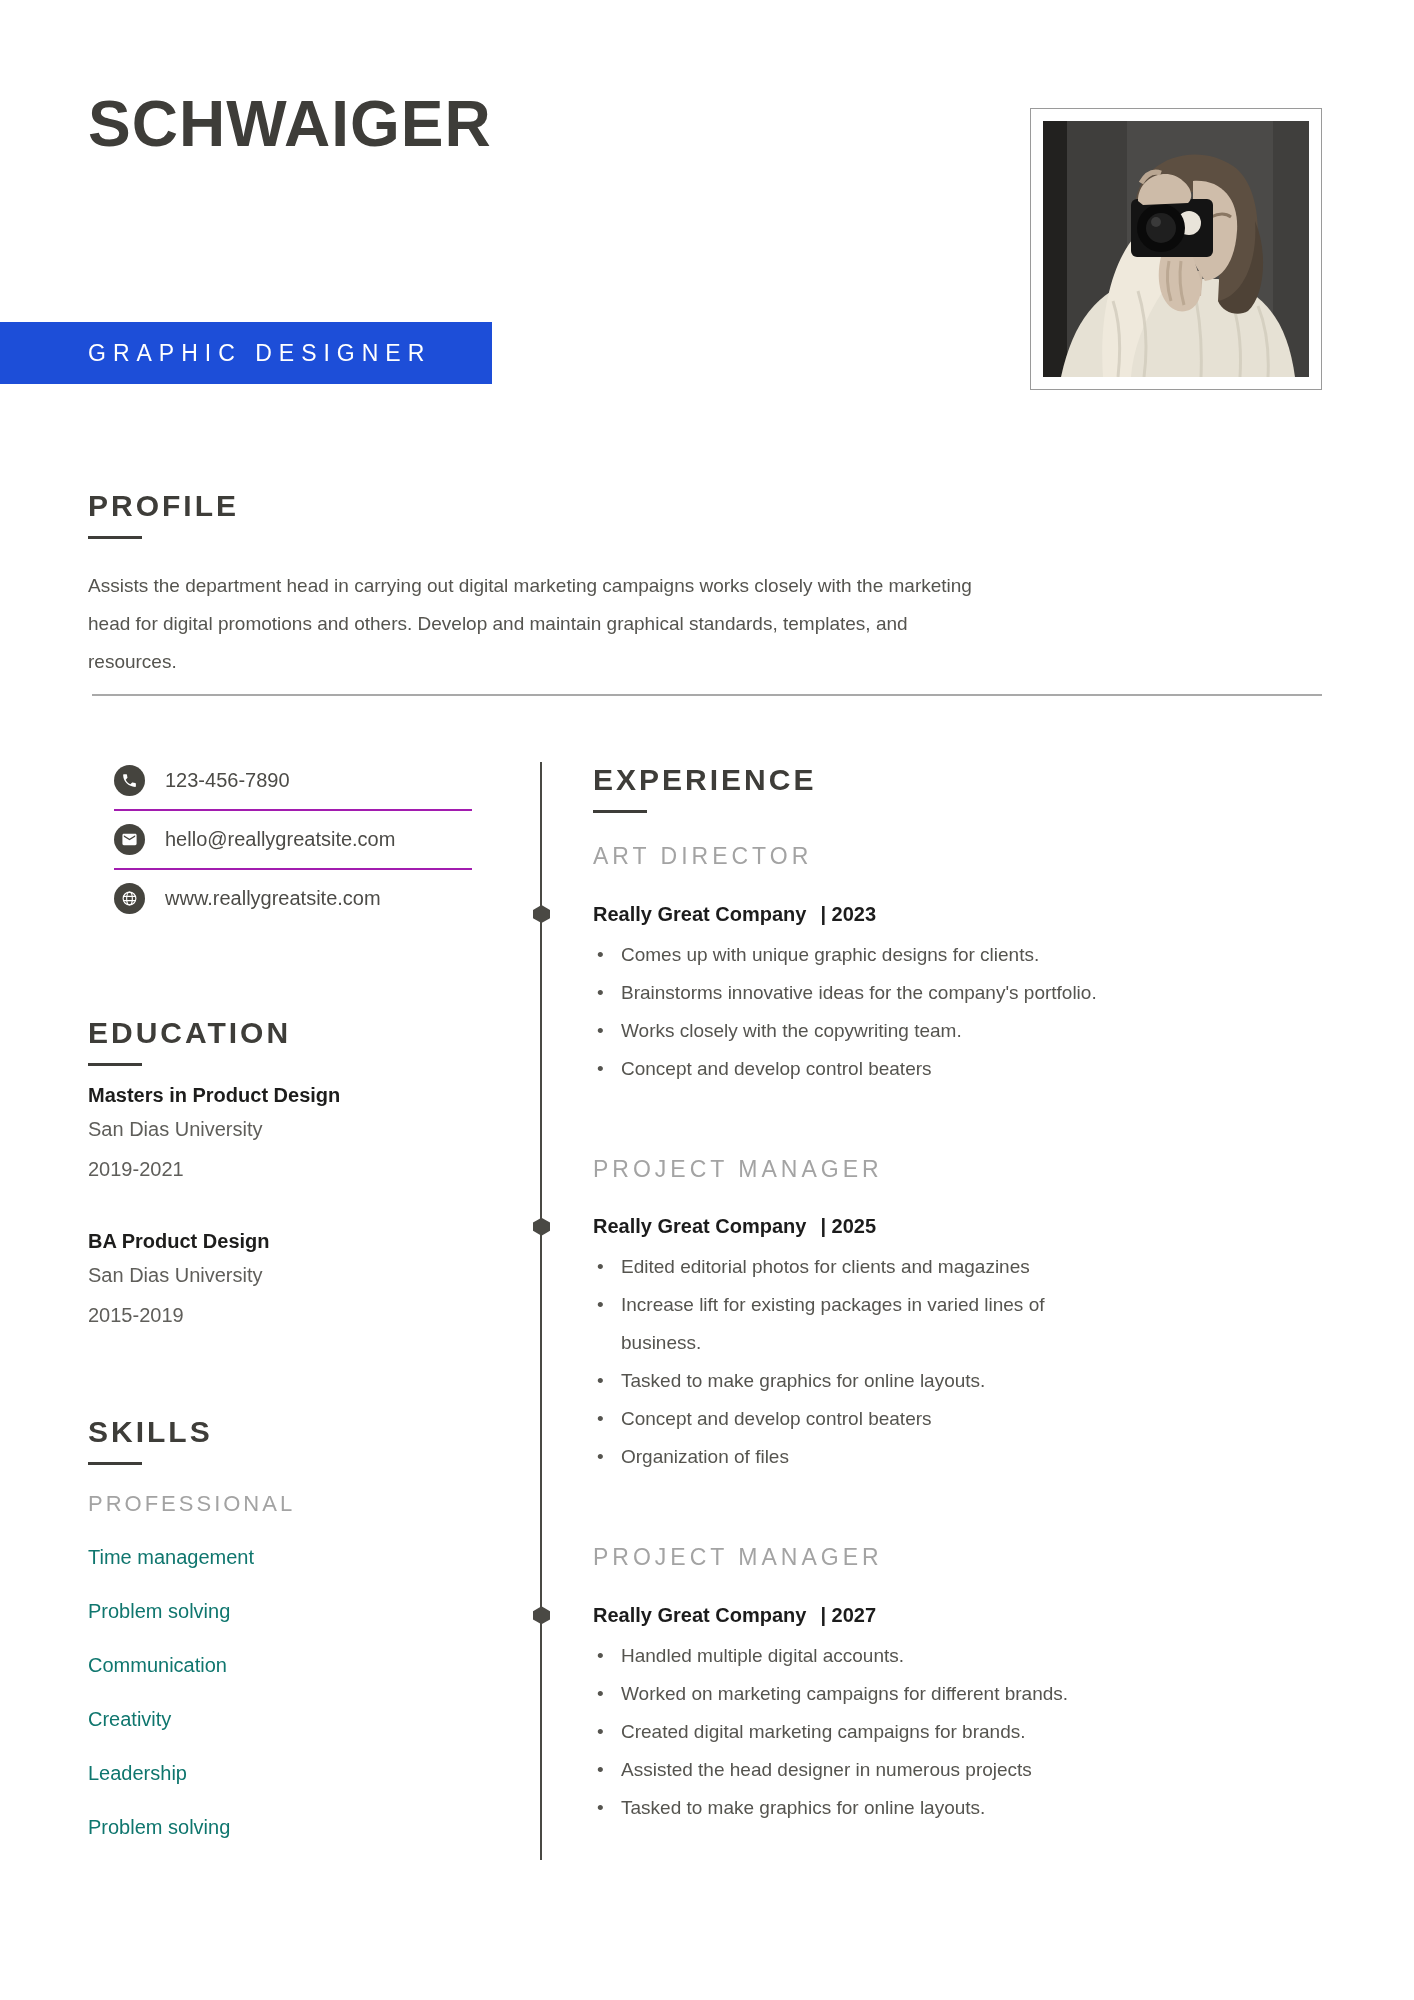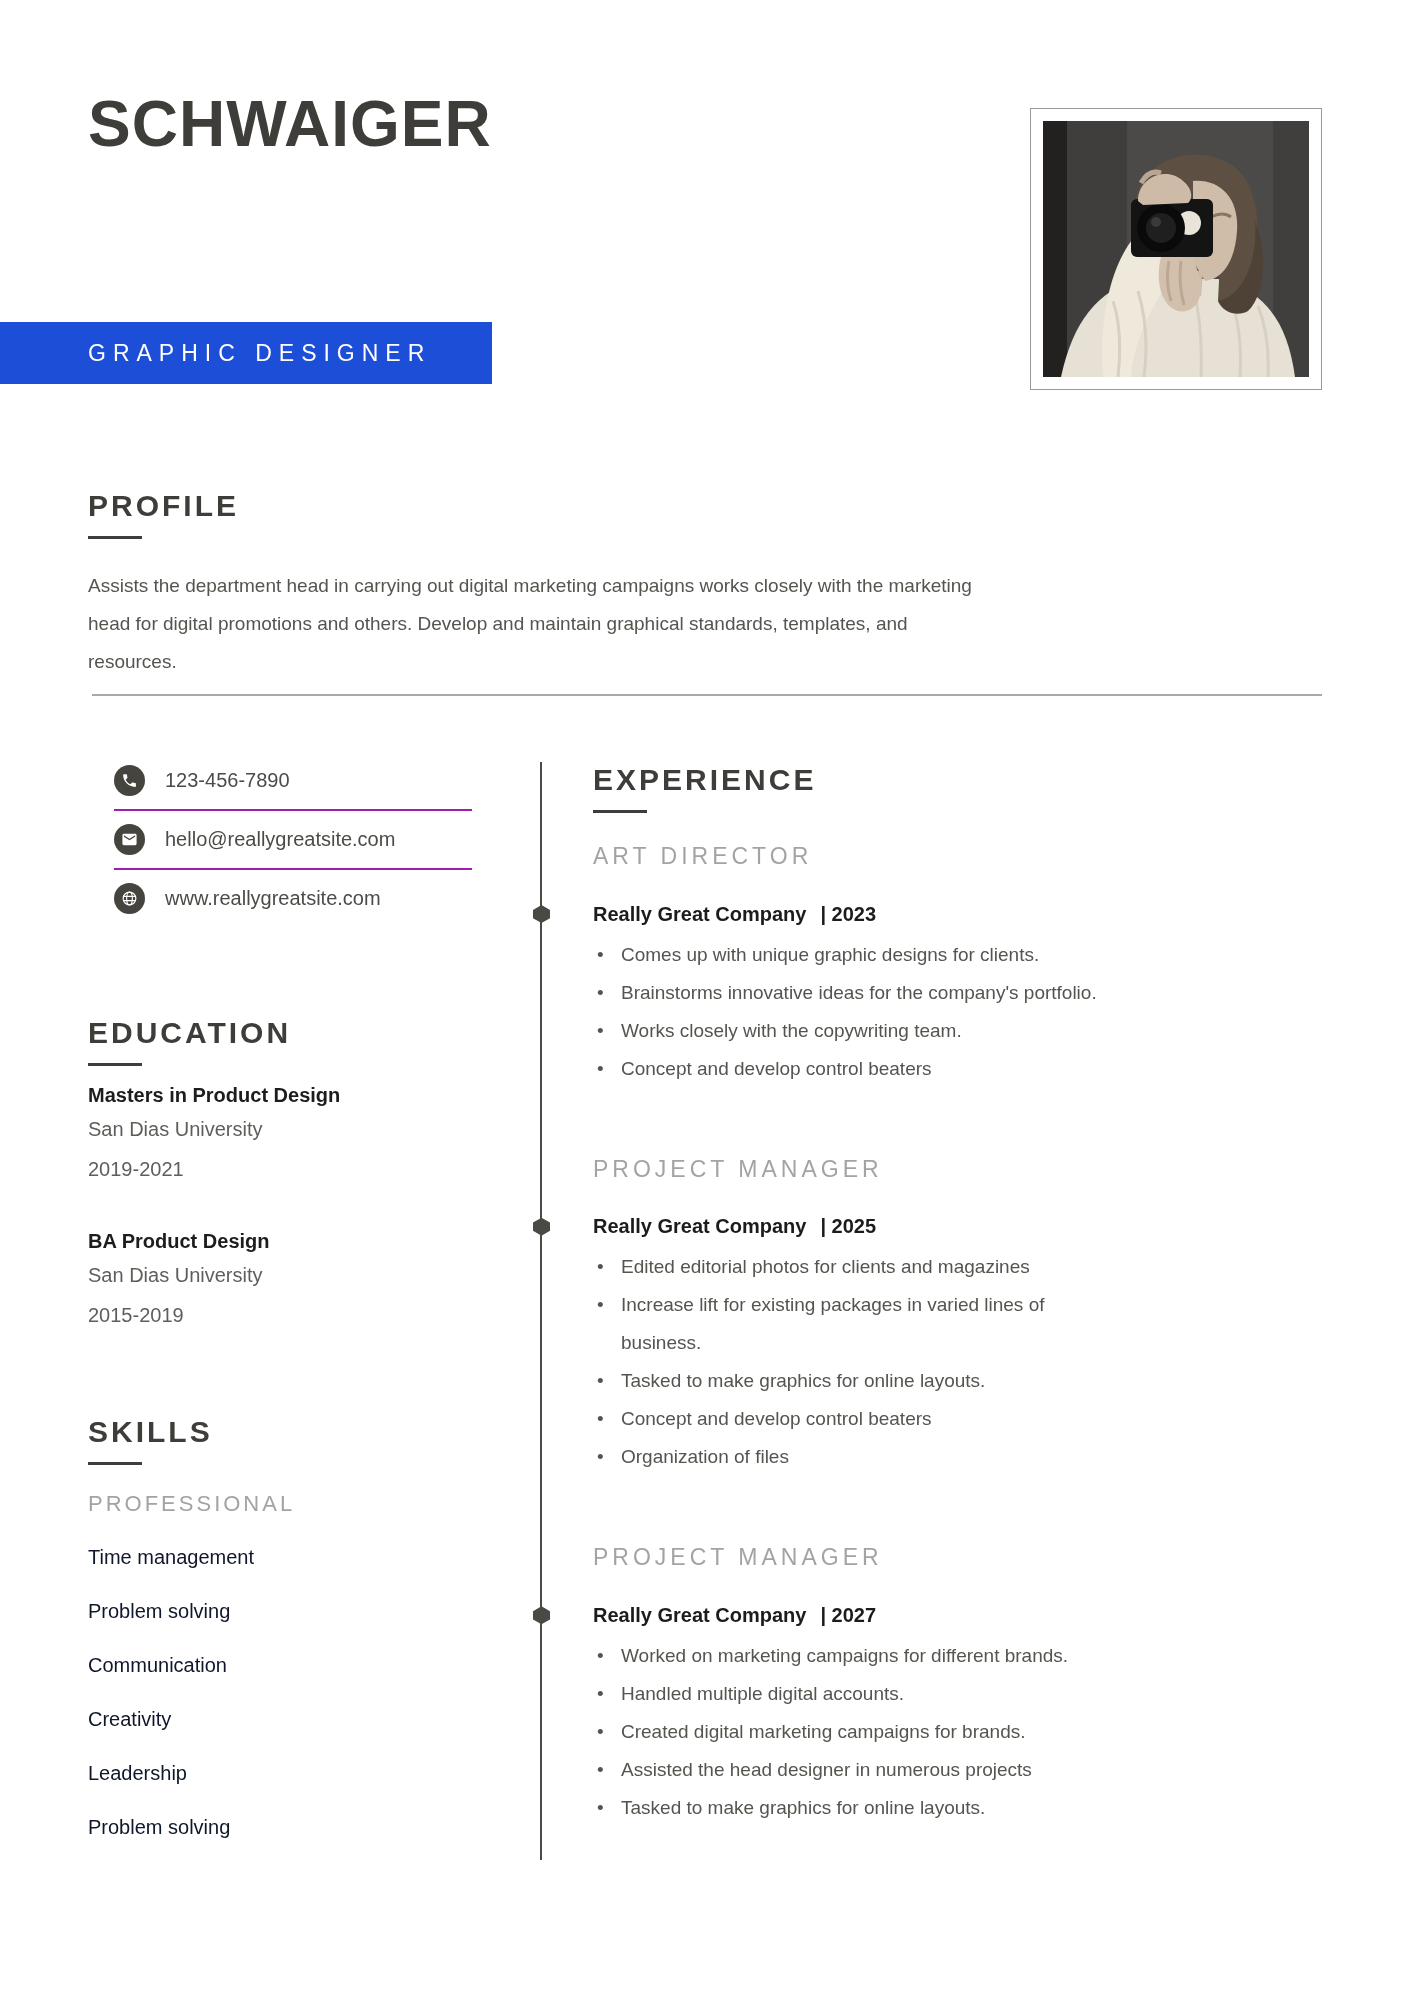--- a/index.html
+++ b/index.html
@@ -53,21 +53,21 @@
   .edu-heading{margin-top:88px;}
   .edu-entry{margin-top:12px;margin-bottom:38px;}
   .degree{font-size:20px;font-weight:700;color:#1d1d1c;line-height:1.7;}
   .school{font-size:20px;color:#5f5e5a;line-height:1.7;}
   .years{font-size:20px;color:#5f5e5a;line-height:1.7;margin-top:6px;}
   .skills-heading{margin-top:82px;}
   .sub-heading{
     font-size:22px;letter-spacing:3px;color:#a3a3a3;margin-top:26px;line-height:1.2;
   }
   .skill-list{margin-top:26px;}
-  .skill-item{font-size:20px;color:#0f172a;line-height:1.4;margin-bottom:26px;}
+  .skill-item{font-size:20px;color:#0f766e;line-height:1.4;margin-bottom:26px;}
   
   .timeline-line{
     position:absolute;left:540px;top:762px;width:2px;height:1098px;background:#4a4944;
   }
   
   .right-col{position:absolute;left:593px;top:762px;width:680px;}
   .job{margin-top:68px;}
   .job.first{margin-top:30px;}
   .job-title{font-size:23px;letter-spacing:4px;color:#a3a3a3;line-height:1.2;}
   .company-line{
@@ -248,22 +248,22 @@
       </ul>
     </div>
 
     <div class="job">
       <div class="job-title">PROJECT MANAGER</div>
       <div class="company-line">
         <span class="timeline-dot"></span>
         <span>Really Great Company</span><span class="year">| 2027</span>
       </div>
       <ul>
+        <li>Handled multiple digital accounts.</li>
         <li>Worked on marketing campaigns for different brands.</li>
-        <li>Handled multiple digital accounts.</li>
         <li>Created digital marketing campaigns for brands.</li>
         <li>Assisted the head designer in numerous projects</li>
         <li>Tasked to make graphics for online layouts.</li>
       </ul>
     </div>
 
   </div>
 
 </div>
 

